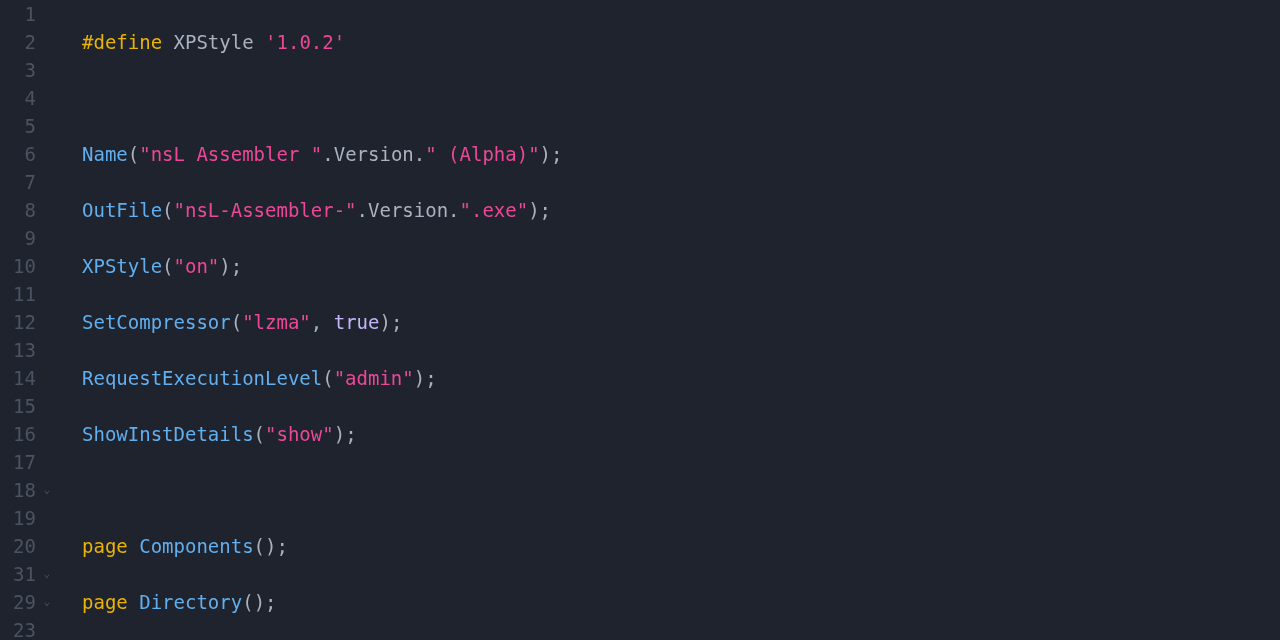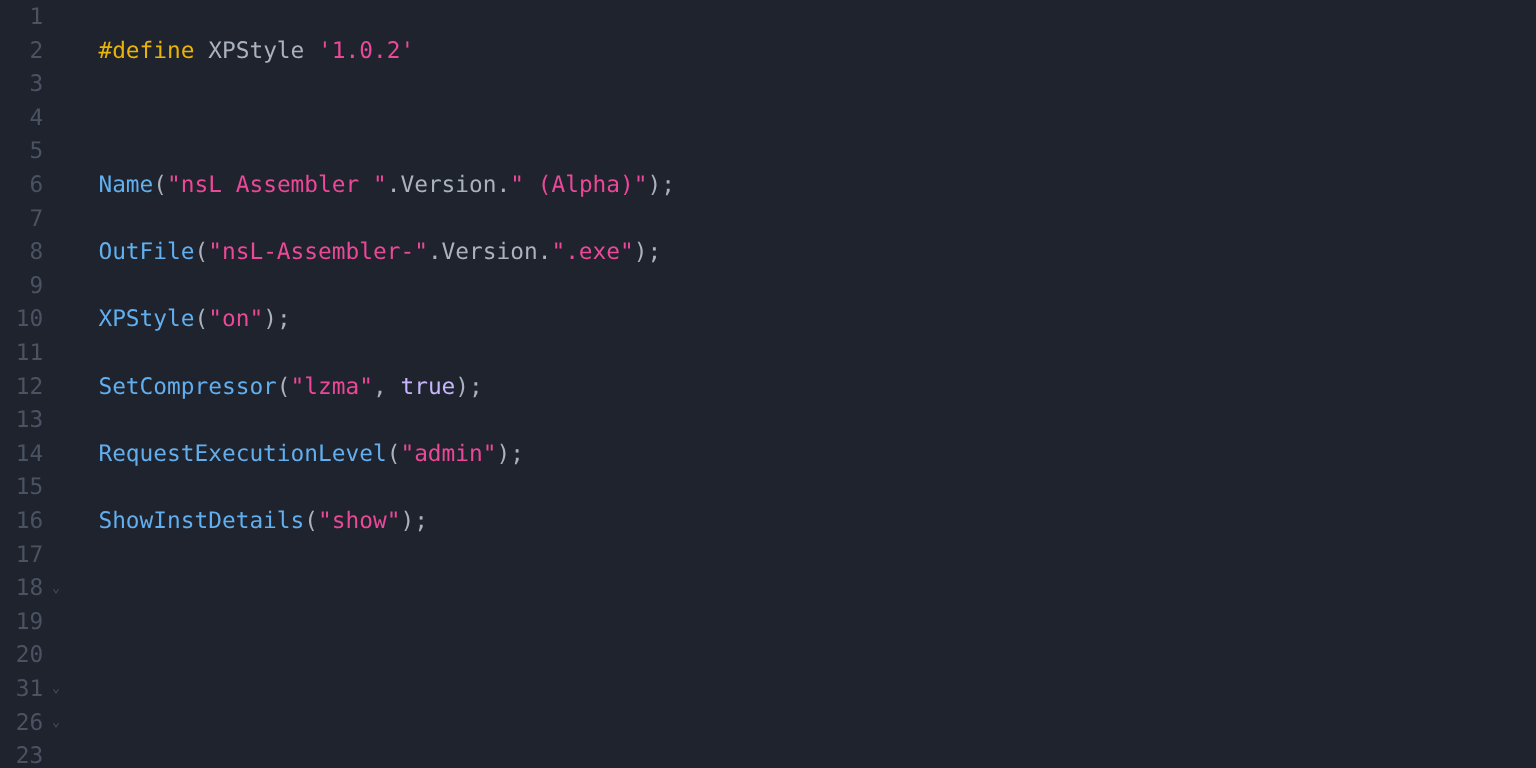--- a/index.html
+++ b/index.html
@@ -137,39 +137,41 @@
       </div>
     <div class="ln">
         <span>20</span>
         <span class="fold"></span>
       </div>
     <div class="ln">
         <span>31</span>
         <span class="fold">⌄</span>
       </div>
     <div class="ln">
-        <span>26</span>
+        <span>29</span>
         <span class="fold">⌄</span>
       </div>
     <div class="ln">
         <span>23</span>
         <span class="fold"></span>
       </div>
   </div>
 
   <div class="code">
 <div class="line"><span class="kw">#define</span> <span class="id">XPStyle</span> <span class="str">'1.0.2'</span></div>
 <div class="line"></div>
 <div class="line"><span class="fn">Name</span><span class="punc">(</span><span class="str">"nsL Assembler "</span><span class="id">.Version.</span><span class="str">" (Alpha)"</span><span class="punc">)</span><span class="punc">;</span></div>
 <div class="line"><span class="fn">OutFile</span><span class="punc">(</span><span class="str">"nsL-Assembler-"</span><span class="id">.Version.</span><span class="str">".exe"</span><span class="punc">)</span><span class="punc">;</span></div>
 <div class="line"><span class="fn">XPStyle</span><span class="punc">(</span><span class="str">"on"</span><span class="punc">)</span><span class="punc">;</span></div>
 <div class="line"><span class="fn">SetCompressor</span><span class="punc">(</span><span class="str">"lzma"</span><span class="punc">, </span><span class="num">true</span><span class="punc">)</span><span class="punc">;</span></div>
 <div class="line"><span class="fn">RequestExecutionLevel</span><span class="punc">(</span><span class="str">"admin"</span><span class="punc">)</span><span class="punc">;</span></div>
 <div class="line"><span class="fn">ShowInstDetails</span><span class="punc">(</span><span class="str">"show"</span><span class="punc">)</span><span class="punc">;</span></div>
 <div class="line"></div>
+<div class="line"><span class="kw">page</span> <span class="fn">Components</span><span class="punc">(</span><span class="punc">)</span><span class="punc">;</span></div>
+<div class="line"><span class="kw">page</span> <span class="fn">Directory</span><span class="punc">(</span><span class="punc">)</span><span class="punc">;</span></div>
 
 
 
 
 
 
 
 
 
 

